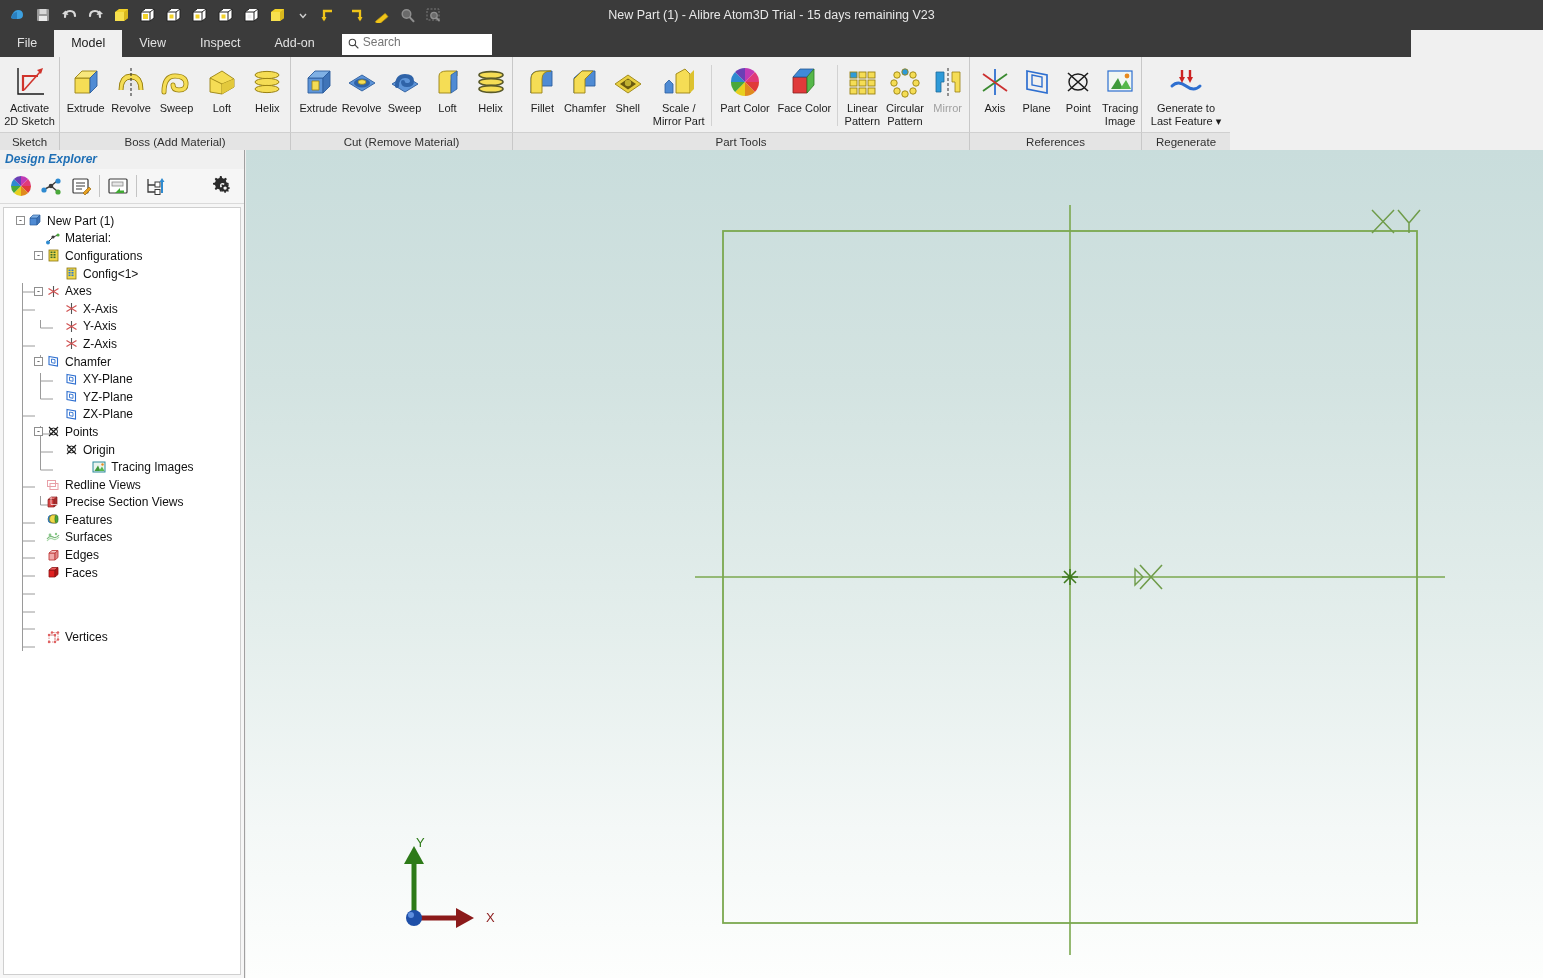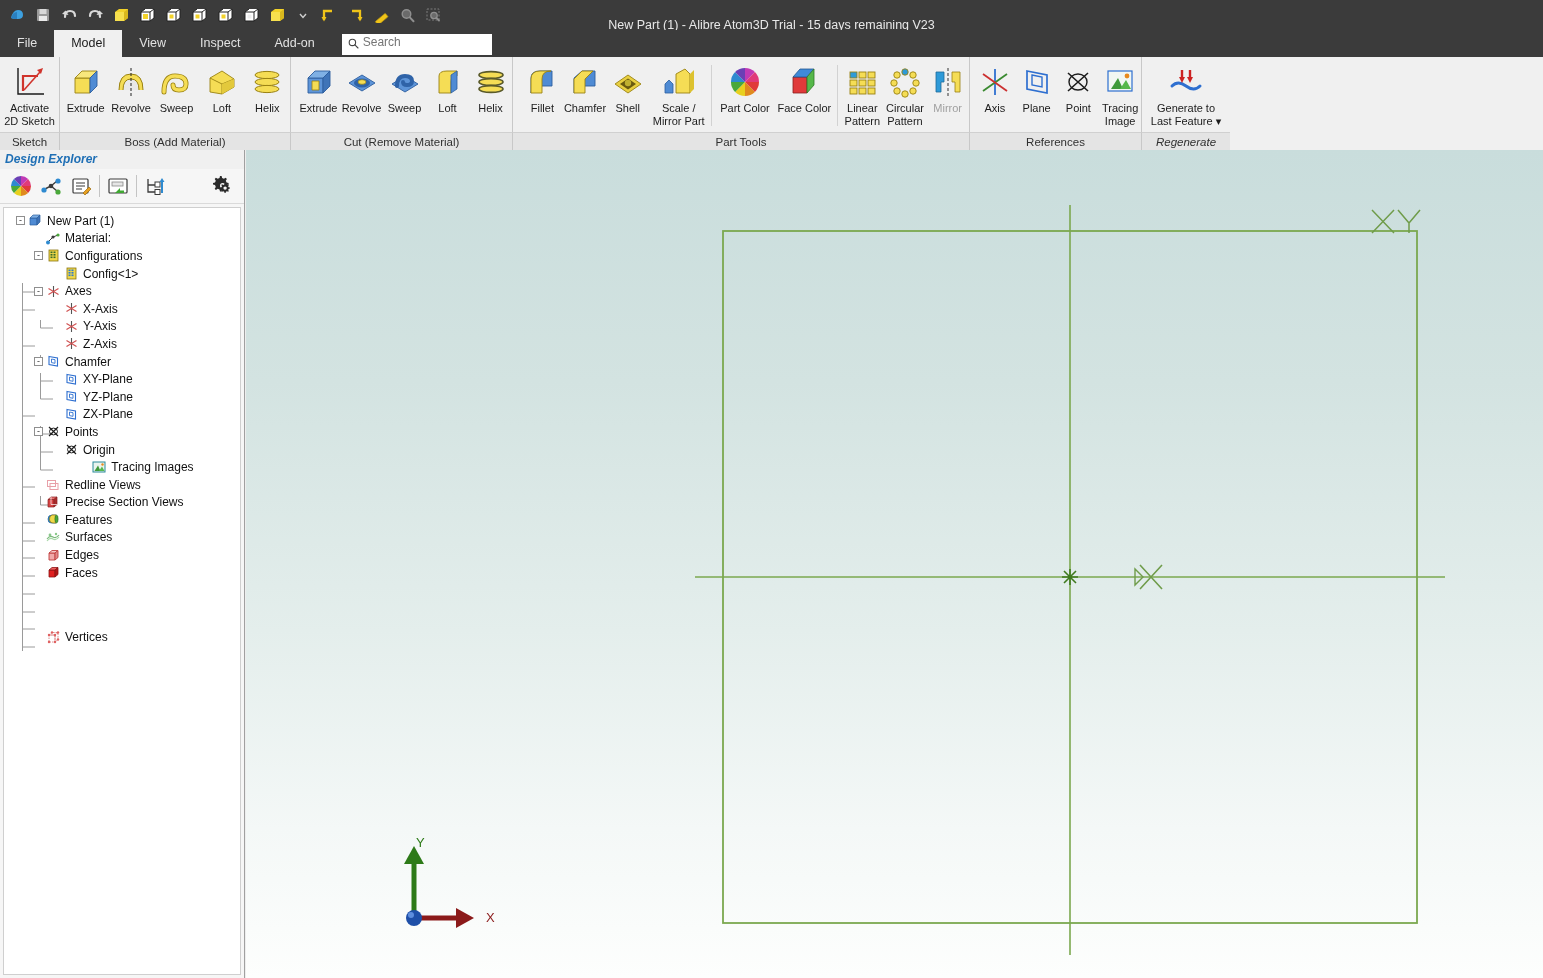--- a/index.html
+++ b/index.html
@@ -20,26 +20,25 @@
   .qat { display: flex; align-items: center; gap: 0px; padding-left: 4px; }
   .qat-btn {
     width: 26px; height: 24px;
     display: flex; align-items: center; justify-content: center;
   }
   .title-text {
     position: absolute; left: 0; top: 0; width: 1543px; height: 30px;
     line-height: 30px; text-align: center;
     color: #e8e8e8; font-size: 12.5px;
     pointer-events: none;
-    margin-top: 10px;
   }
 
   
   .tabbar {
-    position: absolute; left: 0; top: 30px; width: 1543px; height: 27px;
+    position: absolute; left: 0; top: 30px; width: 1411px; height: 27px;
     background: #3b3b3b;
     display: flex; align-items: flex-end;
   }
   .tab {
     height: 27px; line-height: 27px; padding: 0 17px;
     color: #e2e2e2; font-size: 12.5px; cursor: default;
   }
   .tab.active { background: #f0f0f0; color: #1a1a1a; }
   .searchbox {
     margin-left: 10px; margin-bottom: 2px;
@@ -69,21 +68,21 @@
     border-right: 1px solid #c8c8c8;
   }
   .rgroup:last-child .rgroup-items { border-right: none; }
   .rgroup-label {
     height: 18px; line-height: 18px; text-align: center;
     font-size: 11.5px; color: #303030;
     background: #e4e4e4;
     border-top: 1px solid #d0d0d0;
     border-right: 1px solid #c8c8c8;
   }
-  .rgroup:last-child .rgroup-label { border-right: none; font-style: italic; }
+  .rgroup:last-child .rgroup-label { border-right: none; }
   .rbtn {
     width: 46px; min-height: 68px;
     display: flex; flex-direction: column; align-items: center;
     padding-top: 3px; cursor: default;
   }
   .rbtn.wide { width: 64px; }
   .rbtn.xwide { width: 72px; }
   .rbtn .ic { height: 36px; display: flex; align-items: center; justify-content: center; }
   .rbtn .lbl {
     font-size: 11px; color: #1c1c1c; text-align: center;

